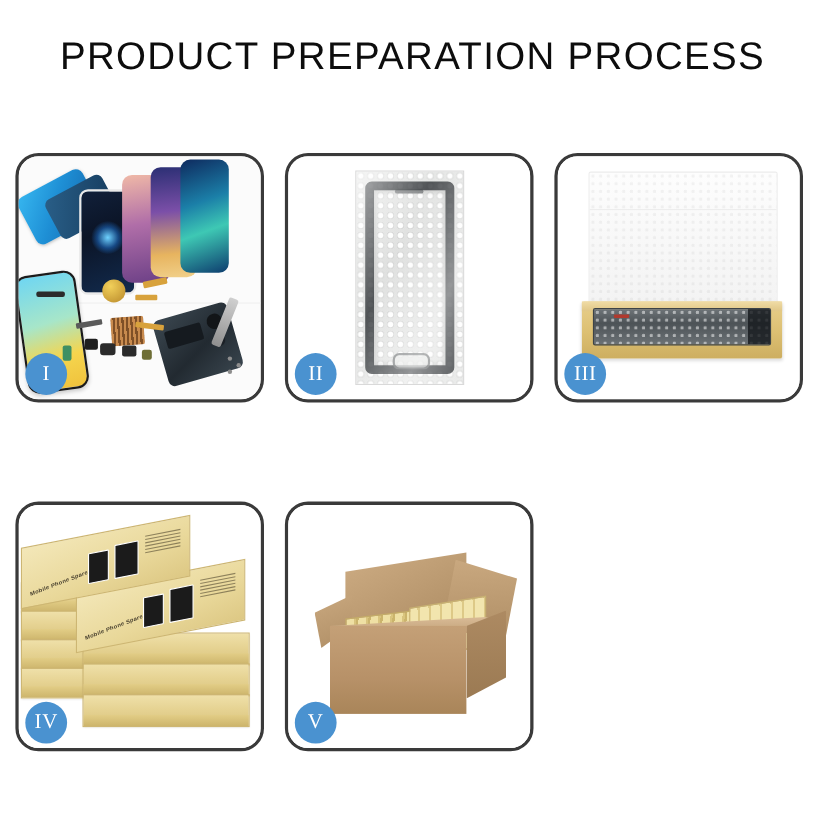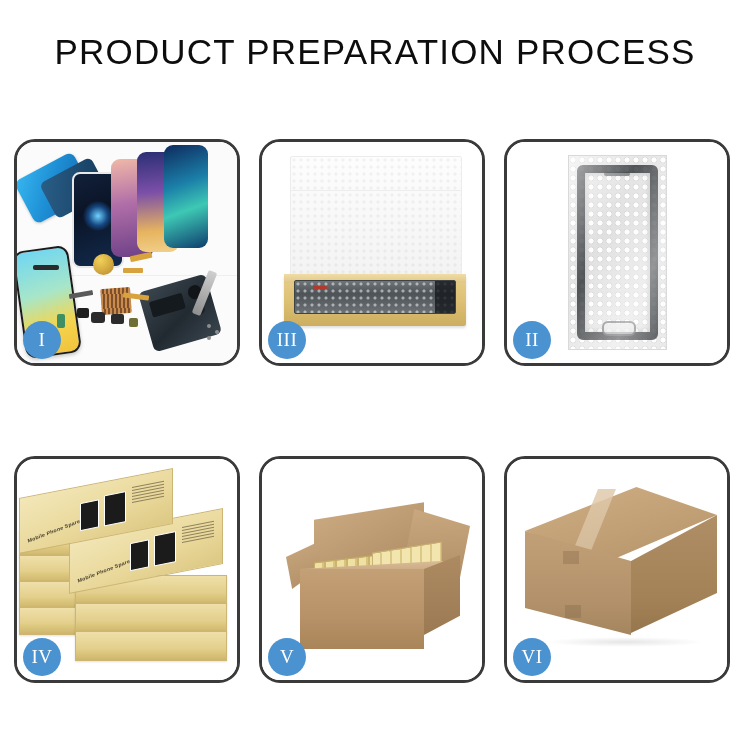--- a/index.html
+++ b/index.html
@@ -351,48 +351,48 @@
           <div class="screw" style="left:190px;top:182px;"></div>
           <div class="screw" style="left:198px;top:188px;"></div>
           <div class="screw" style="left:190px;top:194px;"></div>
         </div>
       </div>
       <div class="badge">I</div>
     </div>
 
     <div class="panel">
       <div class="panel-inner">
-        <div class="p3">
-          <div class="box3">
-            <div class="foam-lid"></div>
-            <div class="kraft-tray">
-              <div class="lip"></div>
-              <div class="screen3">
-                <div class="red"></div>
-                <div class="dkend"></div>
-              </div>
-            </div>
-          </div>
-        </div>
-      </div>
-      <div class="badge">III</div>
-    </div>
-
-    <div class="panel">
-      <div class="panel-inner">
         <div class="p2">
           <div class="bubble">
             <div class="glass"></div>
             <div class="ear"></div>
             <div class="home"></div>
             <div class="sheen"></div>
           </div>
         </div>
       </div>
       <div class="badge">II</div>
+    </div>
+
+    <div class="panel">
+      <div class="panel-inner">
+        <div class="p3">
+          <div class="box3">
+            <div class="foam-lid"></div>
+            <div class="kraft-tray">
+              <div class="lip"></div>
+              <div class="screen3">
+                <div class="red"></div>
+                <div class="dkend"></div>
+              </div>
+            </div>
+          </div>
+        </div>
+      </div>
+      <div class="badge">III</div>
     </div>
 
     <div class="panel">
       <div class="panel-inner">
         <div class="p4">
           <div class="stack">
 
             <div class="rbox" style="left:0px;top:52px;width:106px;height:26px;">
                 <div class="side"></div>
               </div>
@@ -461,32 +461,15 @@
             <div class="fill2"></div>
             <div class="c-rim"></div>
             <div class="c-front"></div>
             <div class="c-side"></div>
           </div>
         </div>
       </div>
       <div class="badge">V</div>
     </div>
 
-    <div class="panel">
-      <div class="panel-inner">
-        <div class="p6">
-          <div class="sealed">
-            <div class="s-top"></div>
-            <div class="tape"></div>
-            <div class="s-front">
-              <div class="tab" style="left:38px;top:20px;"></div>
-              <div class="tab" style="left:40px;top:74px;"></div>
-            </div>
-            <div class="s-right"></div>
-            <div class="s-shadow"></div>
-          </div>
-        </div>
-      </div>
-      <div class="badge">VI</div>
-    </div>
 
   </div>
 </div>
 
 </body></html>

